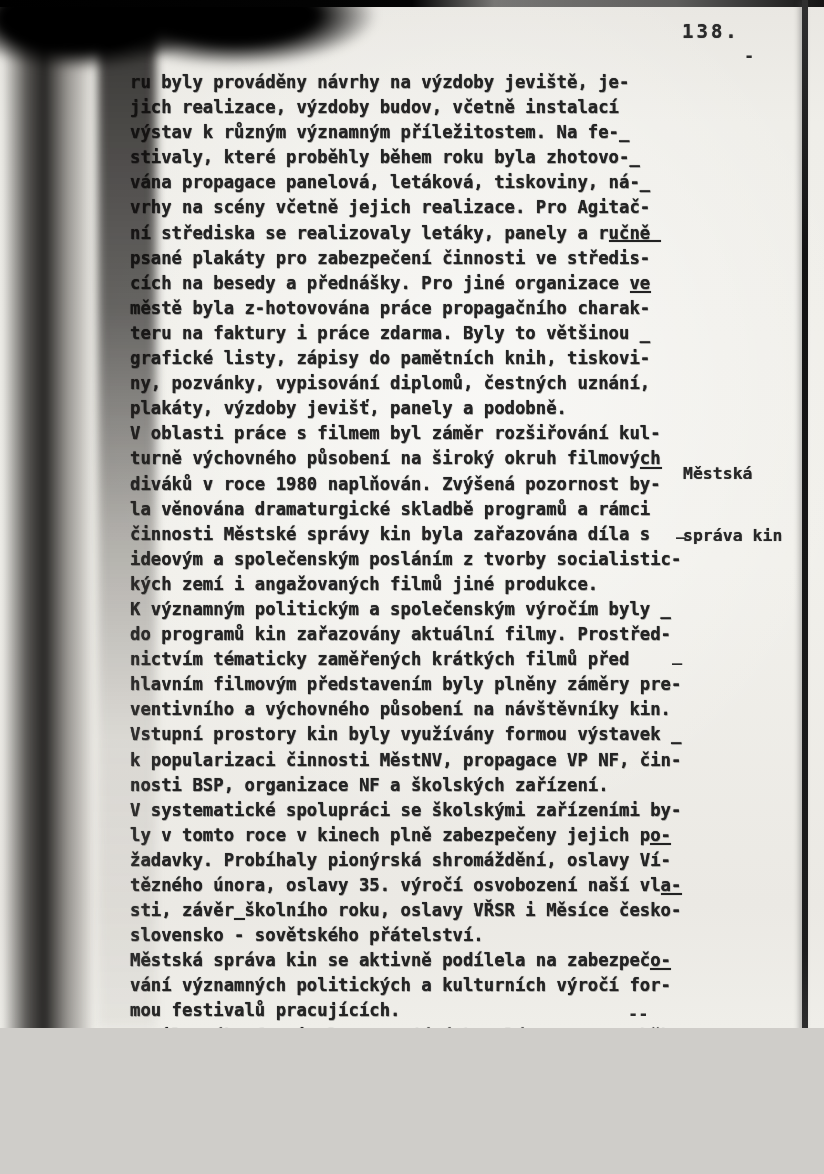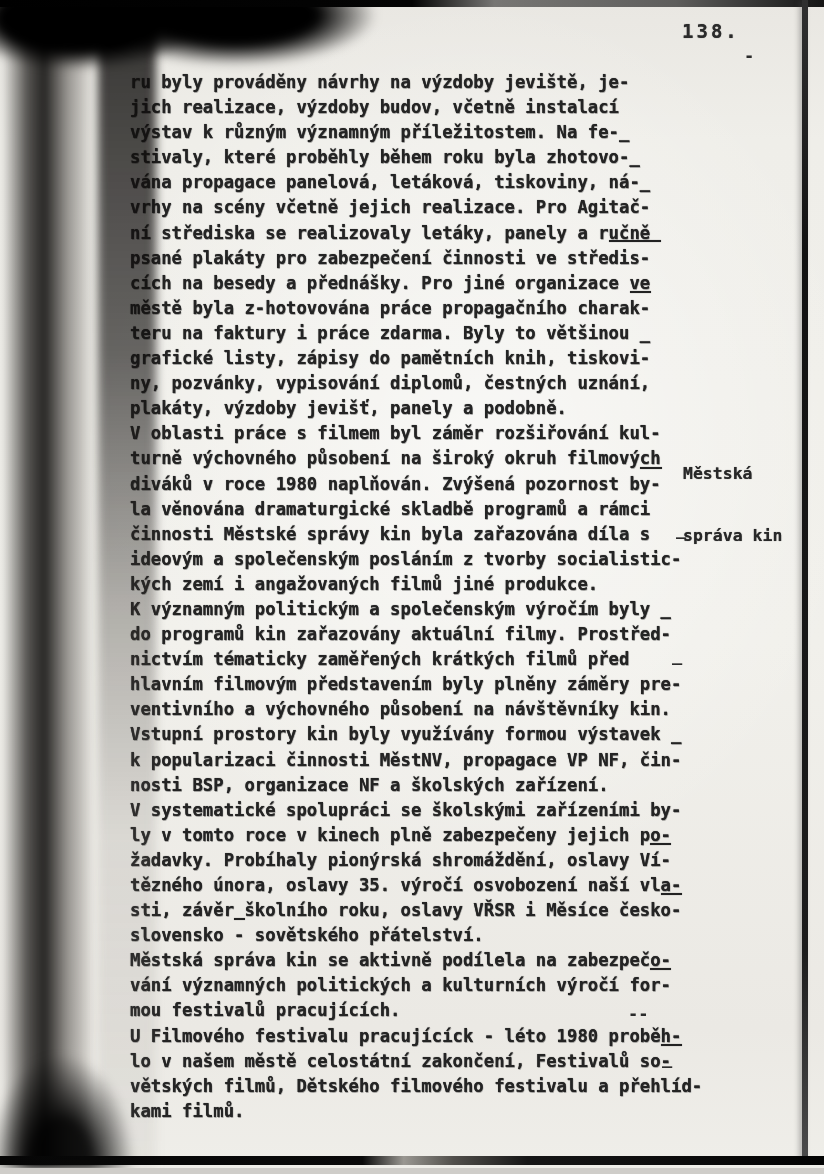--- a/index.html
+++ b/index.html
@@ -1,17 +1,17 @@
 <!DOCTYPE html>
 <html><head>
 <meta charset="utf-8">
 <style>
   html,body{margin:0;padding:0;background:#cfcdc9;}
   .scan{
-    position:relative;width:824px;height:1168px;overflow:hidden;
+    position:relative;width:824px;height:1028px;overflow:hidden;
     background:
       radial-gradient(ellipse 560px 640px at 58% 38%, rgba(255,255,255,0.55), rgba(255,255,255,0) 70%),
       linear-gradient(180deg,#e9e7e2 0%,#efeee9 12%,#f1f0eb 55%,#ebe9e4 88%,#efeee9 100%);
     font-family:"DejaVu Sans Mono","Liberation Mono",monospace;
   }
   
   .body-text{
     position:absolute;left:130px;top:70px;
     font-size:17.3px;line-height:25.1px;font-weight:600;
     color:#242424;white-space:pre;

